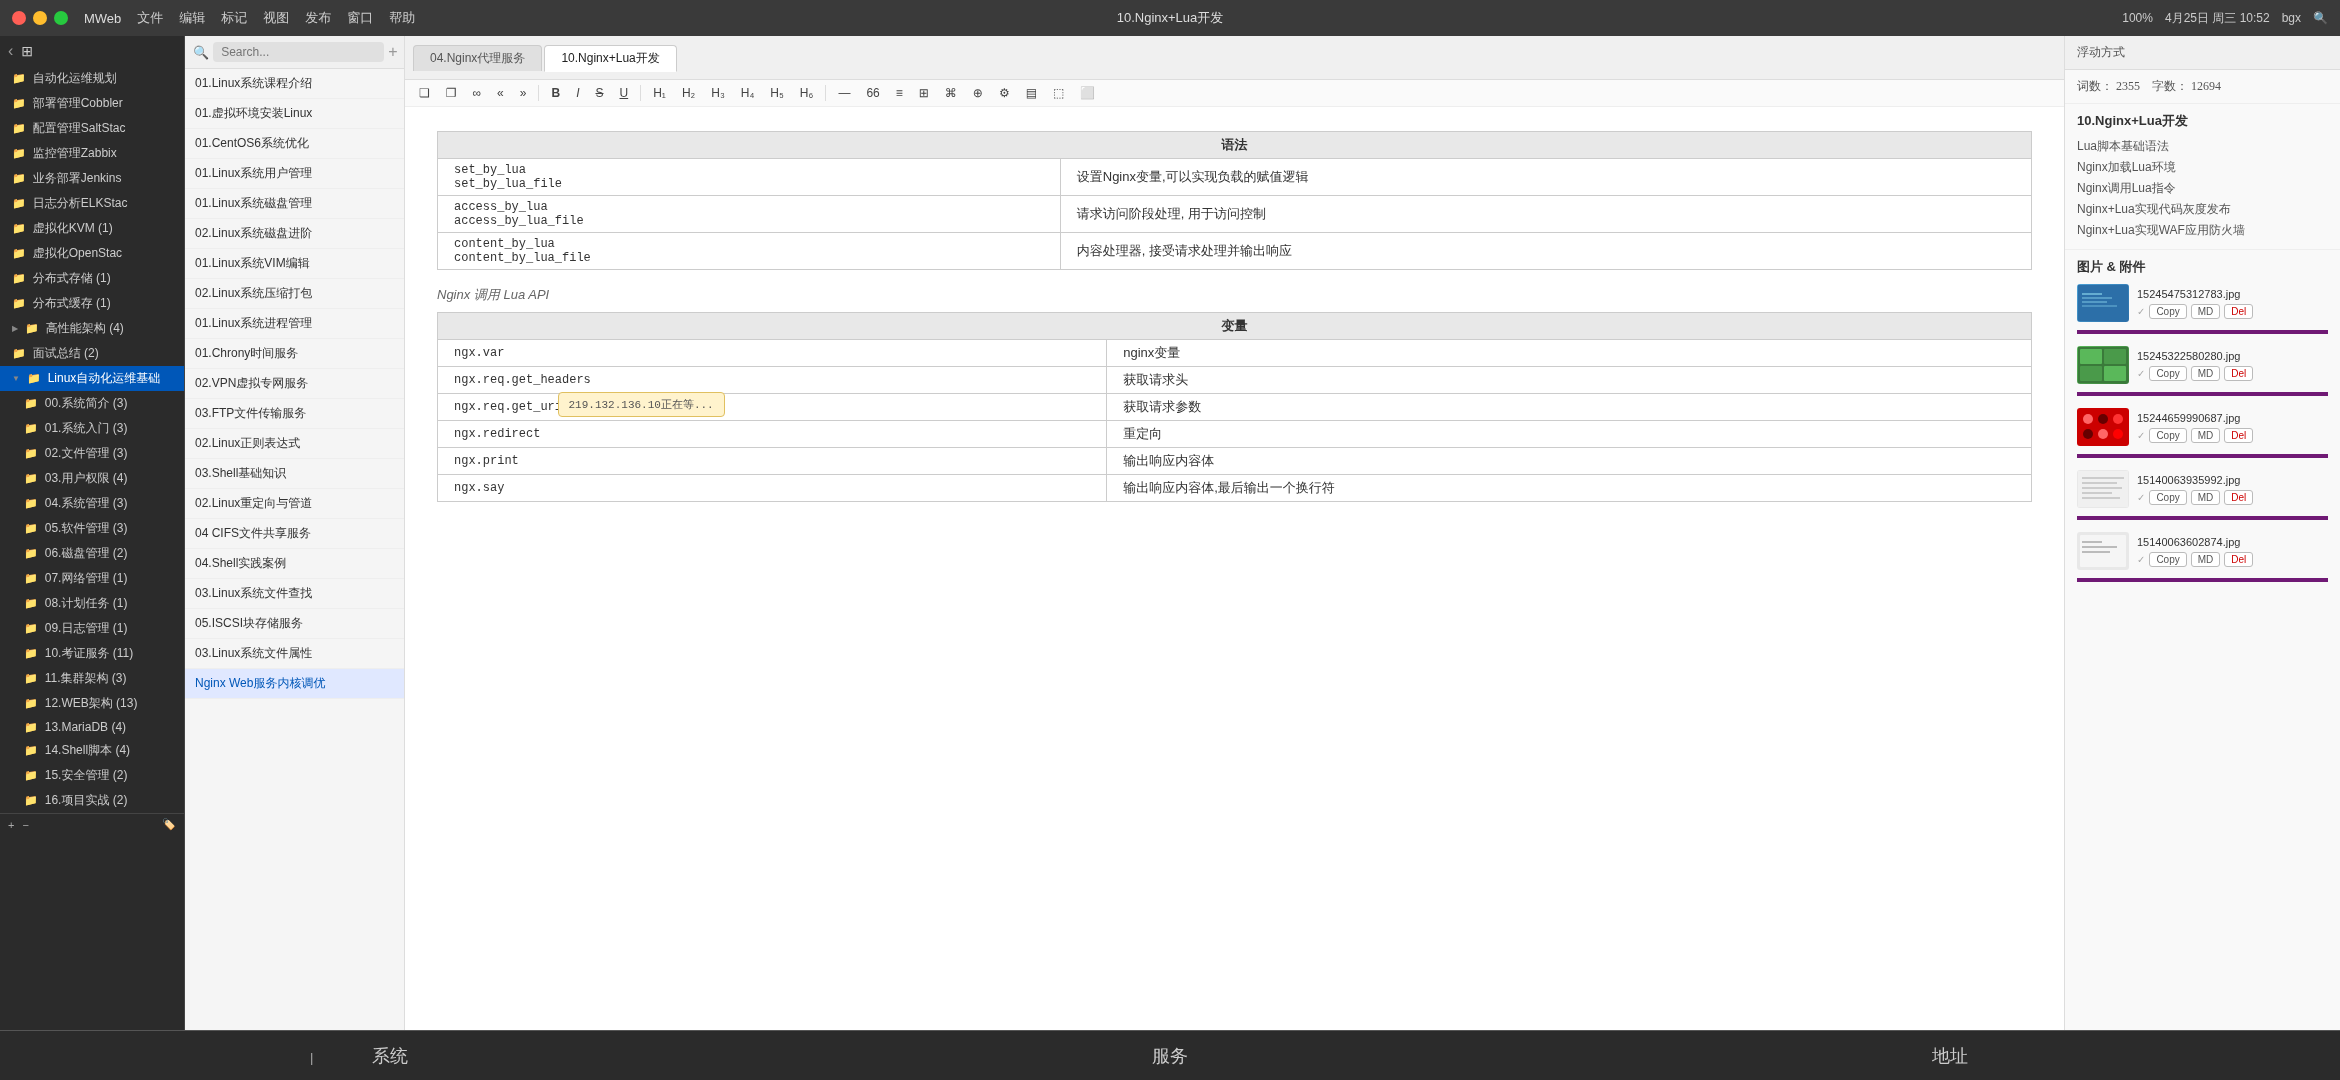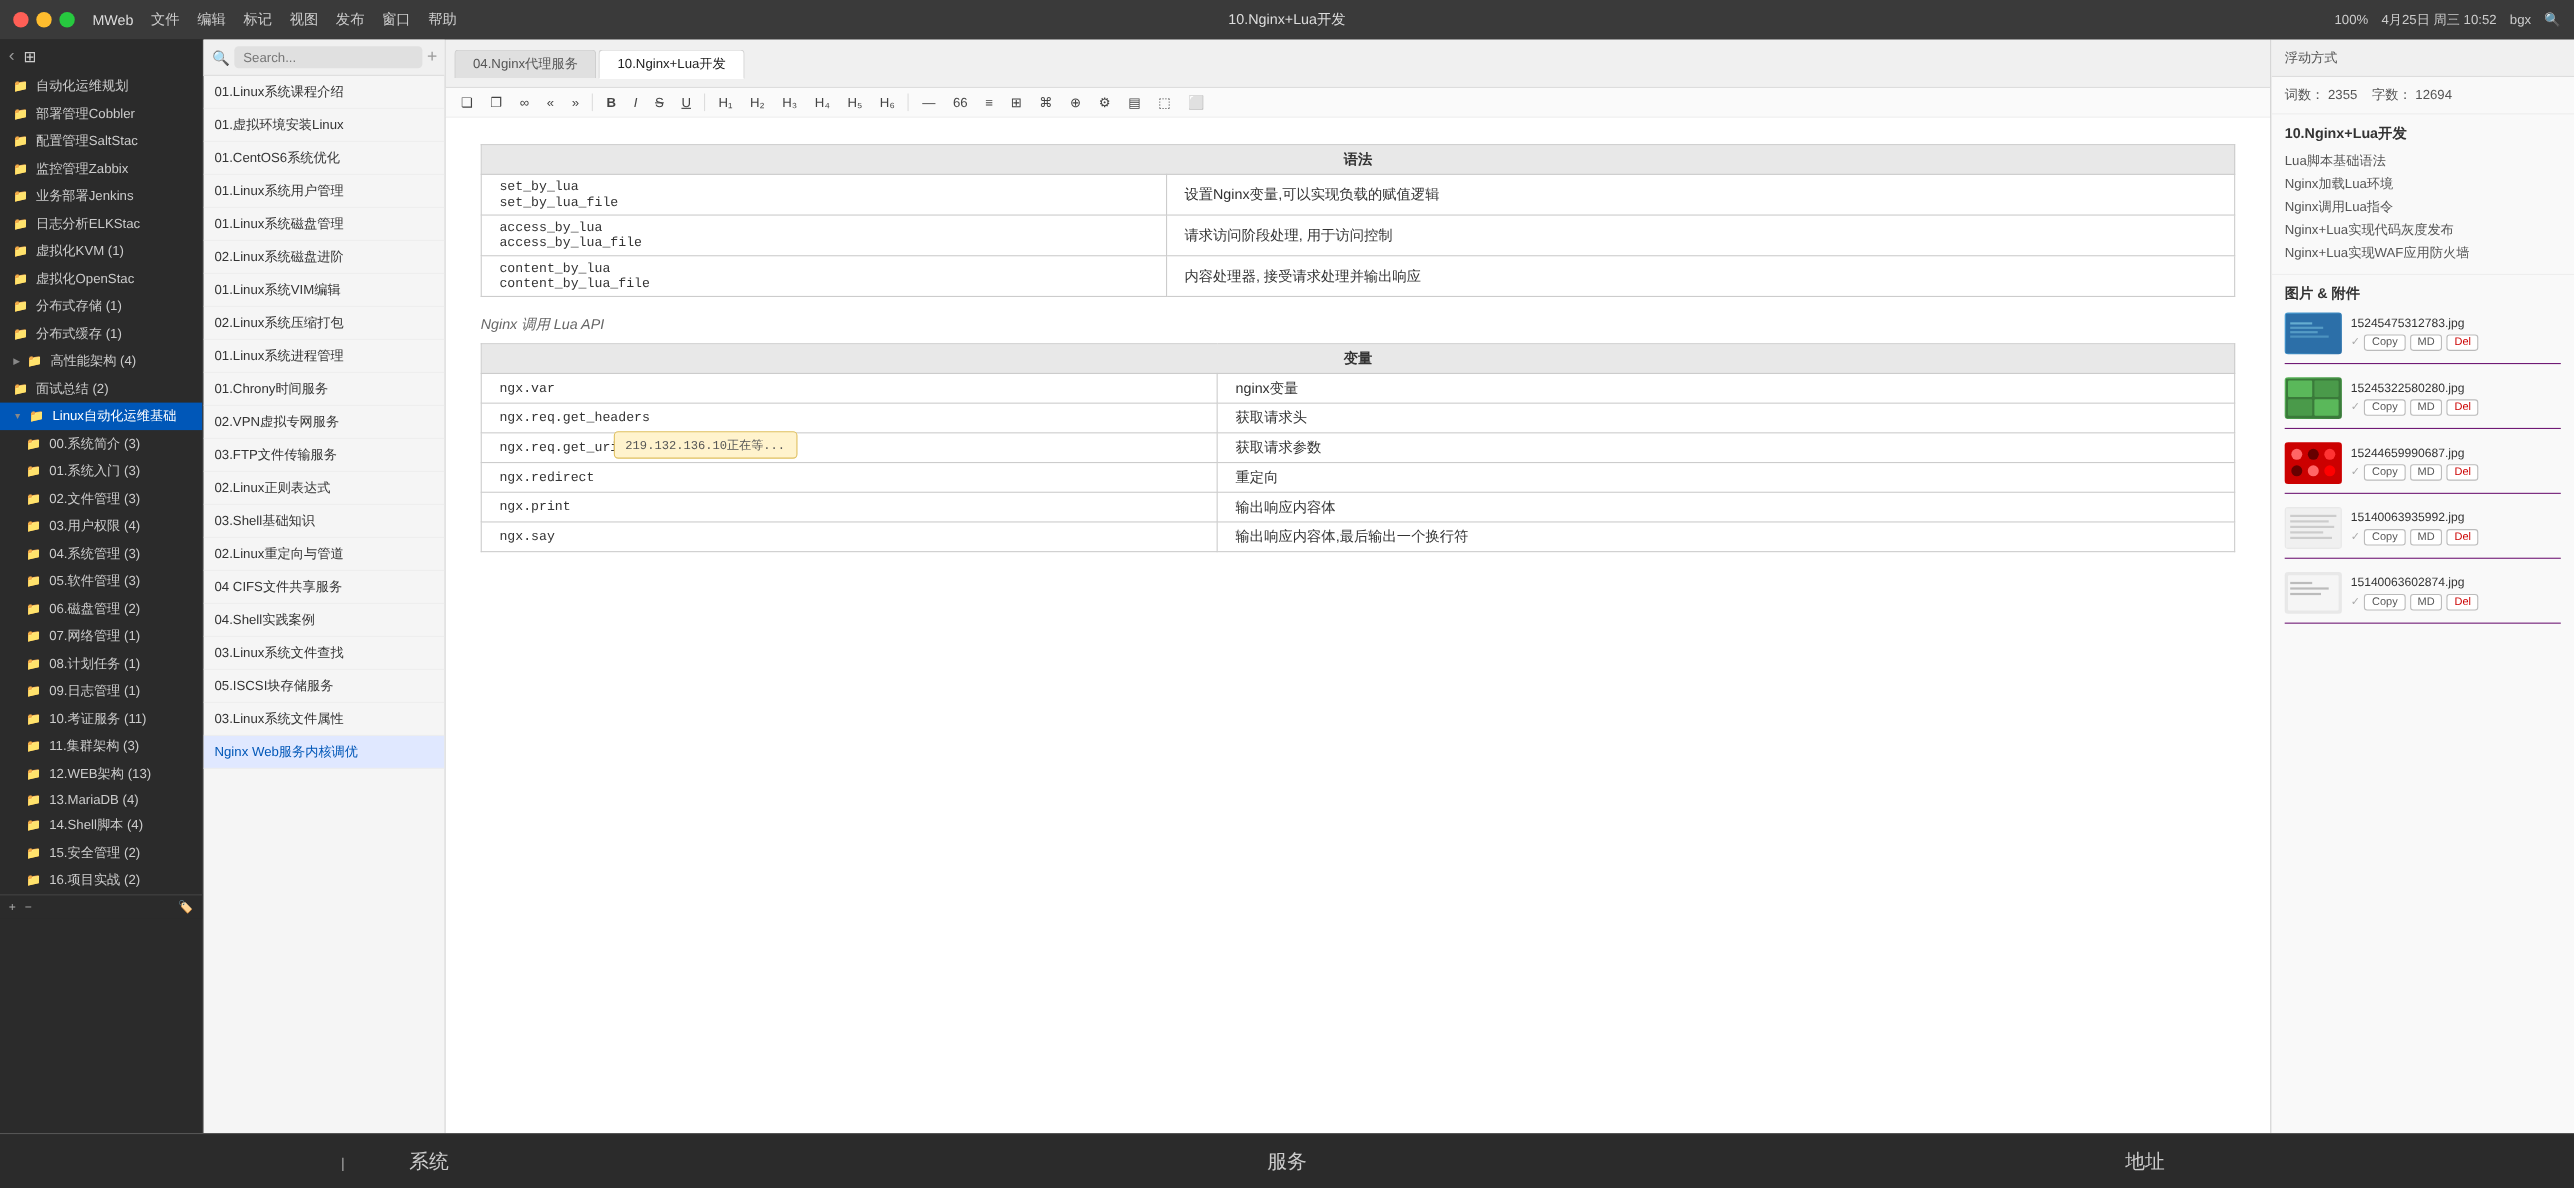--- a/index.html
+++ b/index.html
@@ -122,29 +122,29 @@
     
     .right-panel {
       width: 276px; background: #f9f9f9; border-left: 1px solid #ddd;
       display: flex; flex-direction: column; overflow-y: auto; flex-shrink: 0;
     }
     .right-panel-header {
       display: flex; align-items: center; justify-content: space-between;
       padding: 8px 12px; font-size: 12px; color: #555; border-bottom: 1px solid #ddd;
       background: #f0f0f0;
     }
-    .word-count { font-size: 12px; color: #555; padding: 8px 12px; border-bottom: 1px solid #eee; }
+    .word-count { font-size: 12px; color: #555; padding: 8px 12px; border-bottom: 1px solid #eee; font-family: Liberation Serif, serif; }
     .outline-section { padding: 8px 12px; border-bottom: 1px solid #eee; }
     .outline-title { font-weight: 600; font-size: 13px; margin-bottom: 6px; color: #333; }
     .outline-item { font-size: 12px; color: #555; padding: 2px 0; cursor: pointer; }
     .attachments-section { padding: 8px 12px; }
     .attachments-title { font-weight: 600; font-size: 13px; margin-bottom: 8px; color: #333; }
     .attachment-item {
       display: flex; align-items: center; gap: 8px; margin-bottom: 12px;
-      padding-bottom: 8px; border-bottom: 1px solid #701a75;
+      padding-bottom: 8px; border-bottom: 4px solid #701a75;
     }
     .attachment-thumb {
       width: 52px; height: 38px; background: #ddd; border-radius: 3px;
       flex-shrink: 0; overflow: hidden; display: flex; align-items: center; justify-content: center;
     }
     .attachment-thumb.blue { background: linear-gradient(135deg, #4a9fd4, #2c6fa8); }
     .attachment-thumb.green { background: linear-gradient(135deg, #5ab85a, #3a7a3a); }
     .attachment-thumb.light { background: #e8e8e8; }
     .attachment-info { flex: 1; min-width: 0; }
     .attachment-name { font-size: 11px; color: #333; word-break: break-all; }

